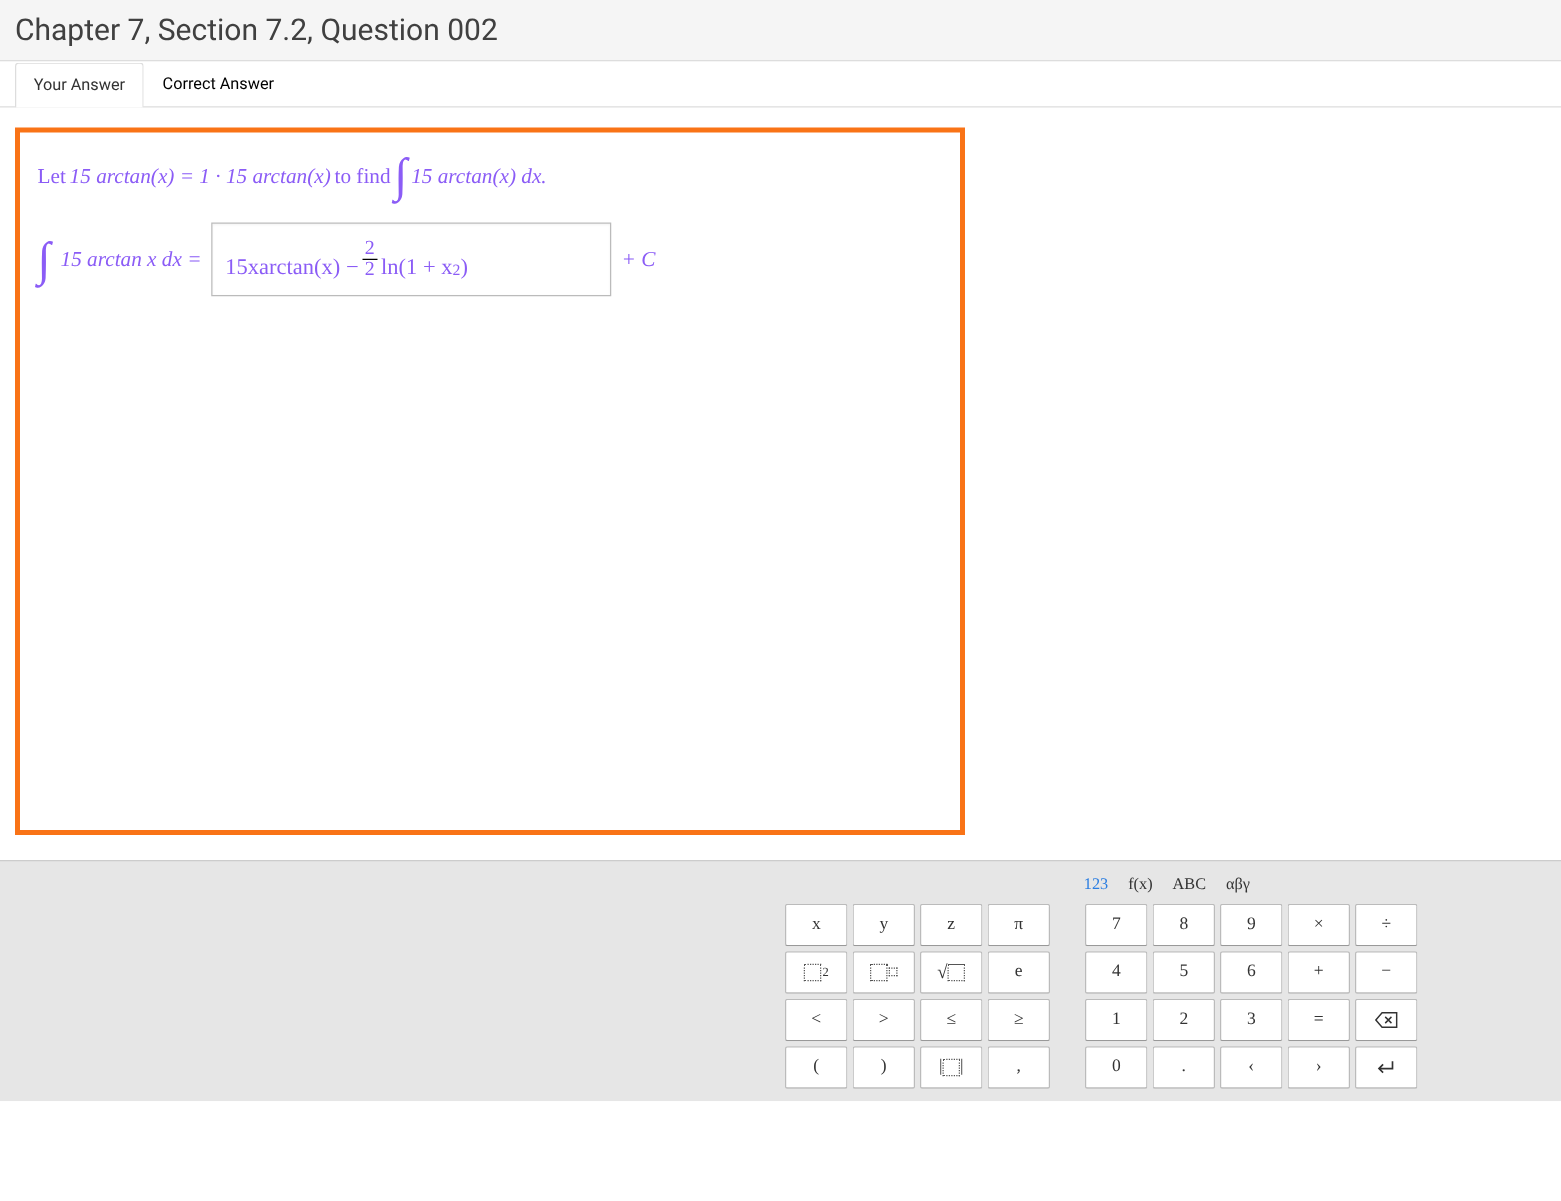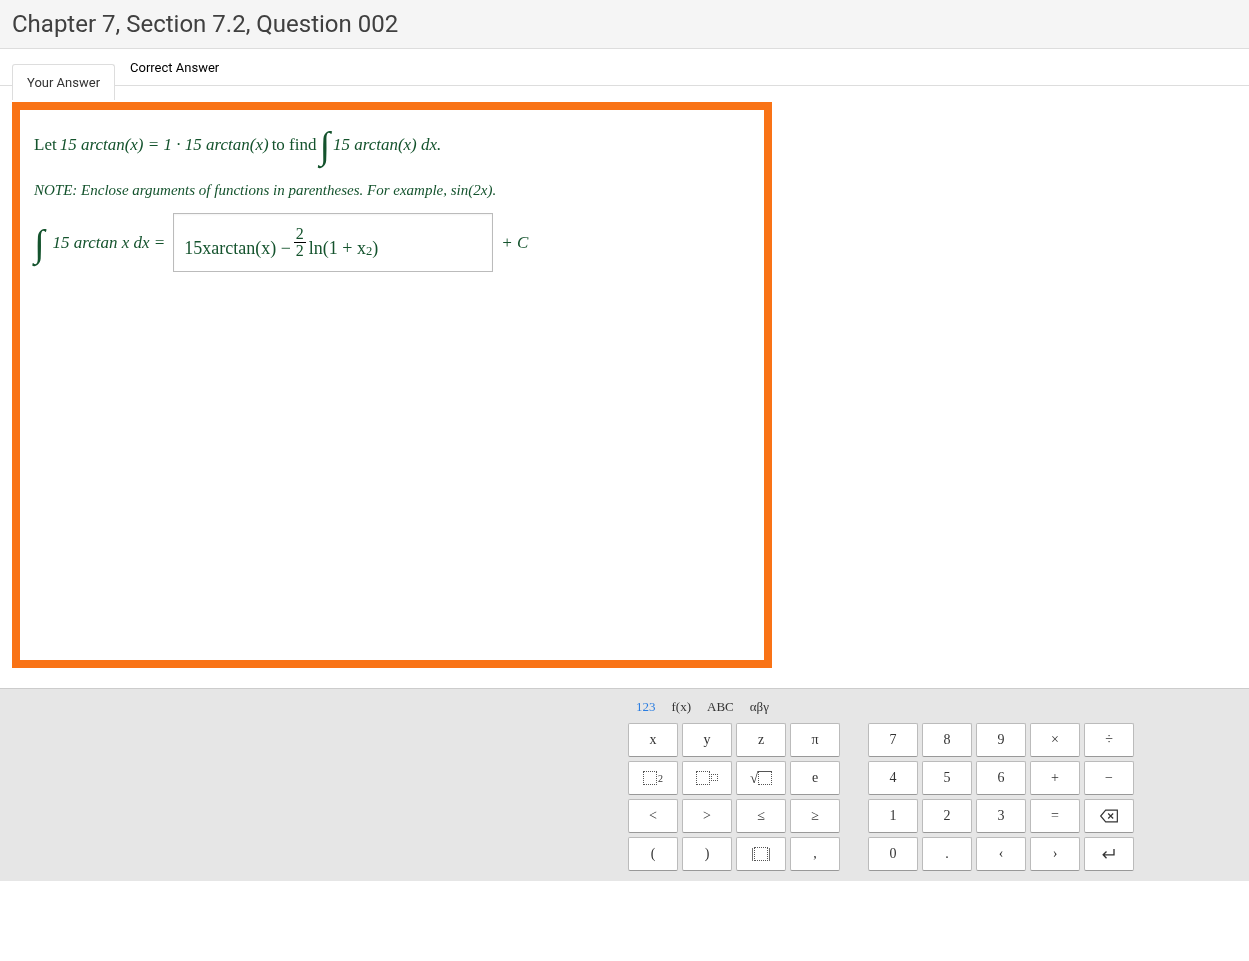--- a/index.html
+++ b/index.html
@@ -1,37 +1,37 @@
 <!DOCTYPE html>
 <html><head>
 <meta charset="utf-8">
 <style>
   * { box-sizing: border-box; }
   html, body { margin: 0; padding: 0; font-family: -apple-system, BlinkMacSystemFont, "Segoe UI", Roboto, Helvetica, Arial, sans-serif; font-size: 14px; color: #333; background: #fff; }
   .header-bar { background: #f5f5f5; border-bottom: 1px solid #ddd; padding: 10px 12px; }
   .header-title { font-size: 24px; color: #404040; font-weight: 400; }
   .tabs { display: flex; padding: 0 12px; border-bottom: 1px solid #ddd; }
   .tab { padding: 10px 14px; font-size: 13px; border: 1px solid transparent; border-bottom: none; background: transparent; cursor: pointer; color: #000000; }
-  .tab.active { background: #fff; border-color: #ddd; color: #333; border-radius: 3px 3px 0 0; position: relative; top: 15px; }
+  .tab.active { background: #fff; border-color: #ddd; color: #333; border-radius: 3px 3px 0 0; position: relative; top: 1px; }
   .content-wrap { padding: 16px 12px 0 12px; }
-  .question-box { width: 760px; height: 566px; border: 8px solid #f97316; padding: 16px 14px; font-family: Georgia, 'Times New Roman', serif; font-size: 17px; color: #14532d; }
+  .question-box { width: 760px; height: 566px; border: 4px solid #f97316; padding: 16px 14px; font-family: Georgia, 'Times New Roman', serif; font-size: 17px; color: #8b5cf6; }
   .prompt-line { margin-bottom: 18px; display: flex; align-items: center; flex-wrap: wrap; gap: 3px; }
   .note-line { font-style: italic; font-size: 15px; margin-bottom: 14px; }
   .answer-line { display: flex; align-items: center; gap: 8px; }
   .integral { font-size: 38px; line-height: 1; }
   .answer-input { border: 1px solid #bbb; padding: 12px 10px; font-family: Georgia, serif; font-size: 18px; min-width: 320px; display: inline-flex; align-items: flex-end; box-shadow: 0 1px 2px rgba(0,0,0,0.05) inset; }
   .frac { display: inline-flex; flex-direction: column; align-items: center; font-size: 16px; line-height: 1; vertical-align: middle; margin: 0 3px; }
   .frac .num { border-bottom: 1px solid #000; padding: 0 2px; }
   .frac .den { padding: 0 2px; }
   sup { font-size: 0.7em; }
   .math-var { font-style: italic; }
 
   .keypad-region { background: #e6e6e6; border-top: 1px solid #ccc; padding: 6px 10px 10px 10px; margin-top: 20px; }
   .keypad-inner { margin-left: 618px; }
-  .keypad-tabs { display: flex; gap: 16px; font-size: 13px; padding: 4px 8px 8px 8px; }
+  .keypad-tabs { display: flex; gap: 16px; font-size: 13px; padding: 4px 8px 8px 8px; justify-content: center; }
   .ktab { cursor: pointer; font-family: Georgia, serif; }
   .ktab.active { color: #2a7de1; }
   .keypad-rows { display: flex; flex-direction: column; gap: 4px; }
   .keypad-row { display: flex; gap: 4px; }
   .gap { width: 20px; }
   .key { background: #fff; border: 1px solid #bbb; border-bottom-color: #999; border-radius: 2px; width: 50px; height: 34px; display: flex; align-items: center; justify-content: center; font-size: 14px; font-family: Georgia, serif; cursor: pointer; user-select: none; }
   .key svg { width: 20px; height: 16px; }
   .dotted-box { width:14px; height:14px; border: 1px dotted #555; display:inline-block; position:relative; }
 </style>
 </head>
@@ -48,21 +48,20 @@
 
 <div class="content-wrap">
   <div class="question-box">
     <div class="prompt-line">
       <span>Let </span>
       <span class="math-var">15 arctan(x) = 1 · 15 arctan(x)</span>
       <span> to find </span>
       <span class="integral">∫</span>
       <span class="math-var">15 arctan(x) dx.</span>
     </div>
-    <div class="note-line">NOTE: Enclose arguments of functions in parentheses. For example, sin(2x).</div>
     <div class="answer-line">
       <span class="integral">∫</span>
       <span class="math-var">15 arctan x dx =</span>
       <span class="answer-input">
         <span>15xarctan(x) − </span>
         <span class="frac">
           <span class="num">2</span>
           <span class="den">2</span>
         </span>
         <span> ln(1 + x</span>

